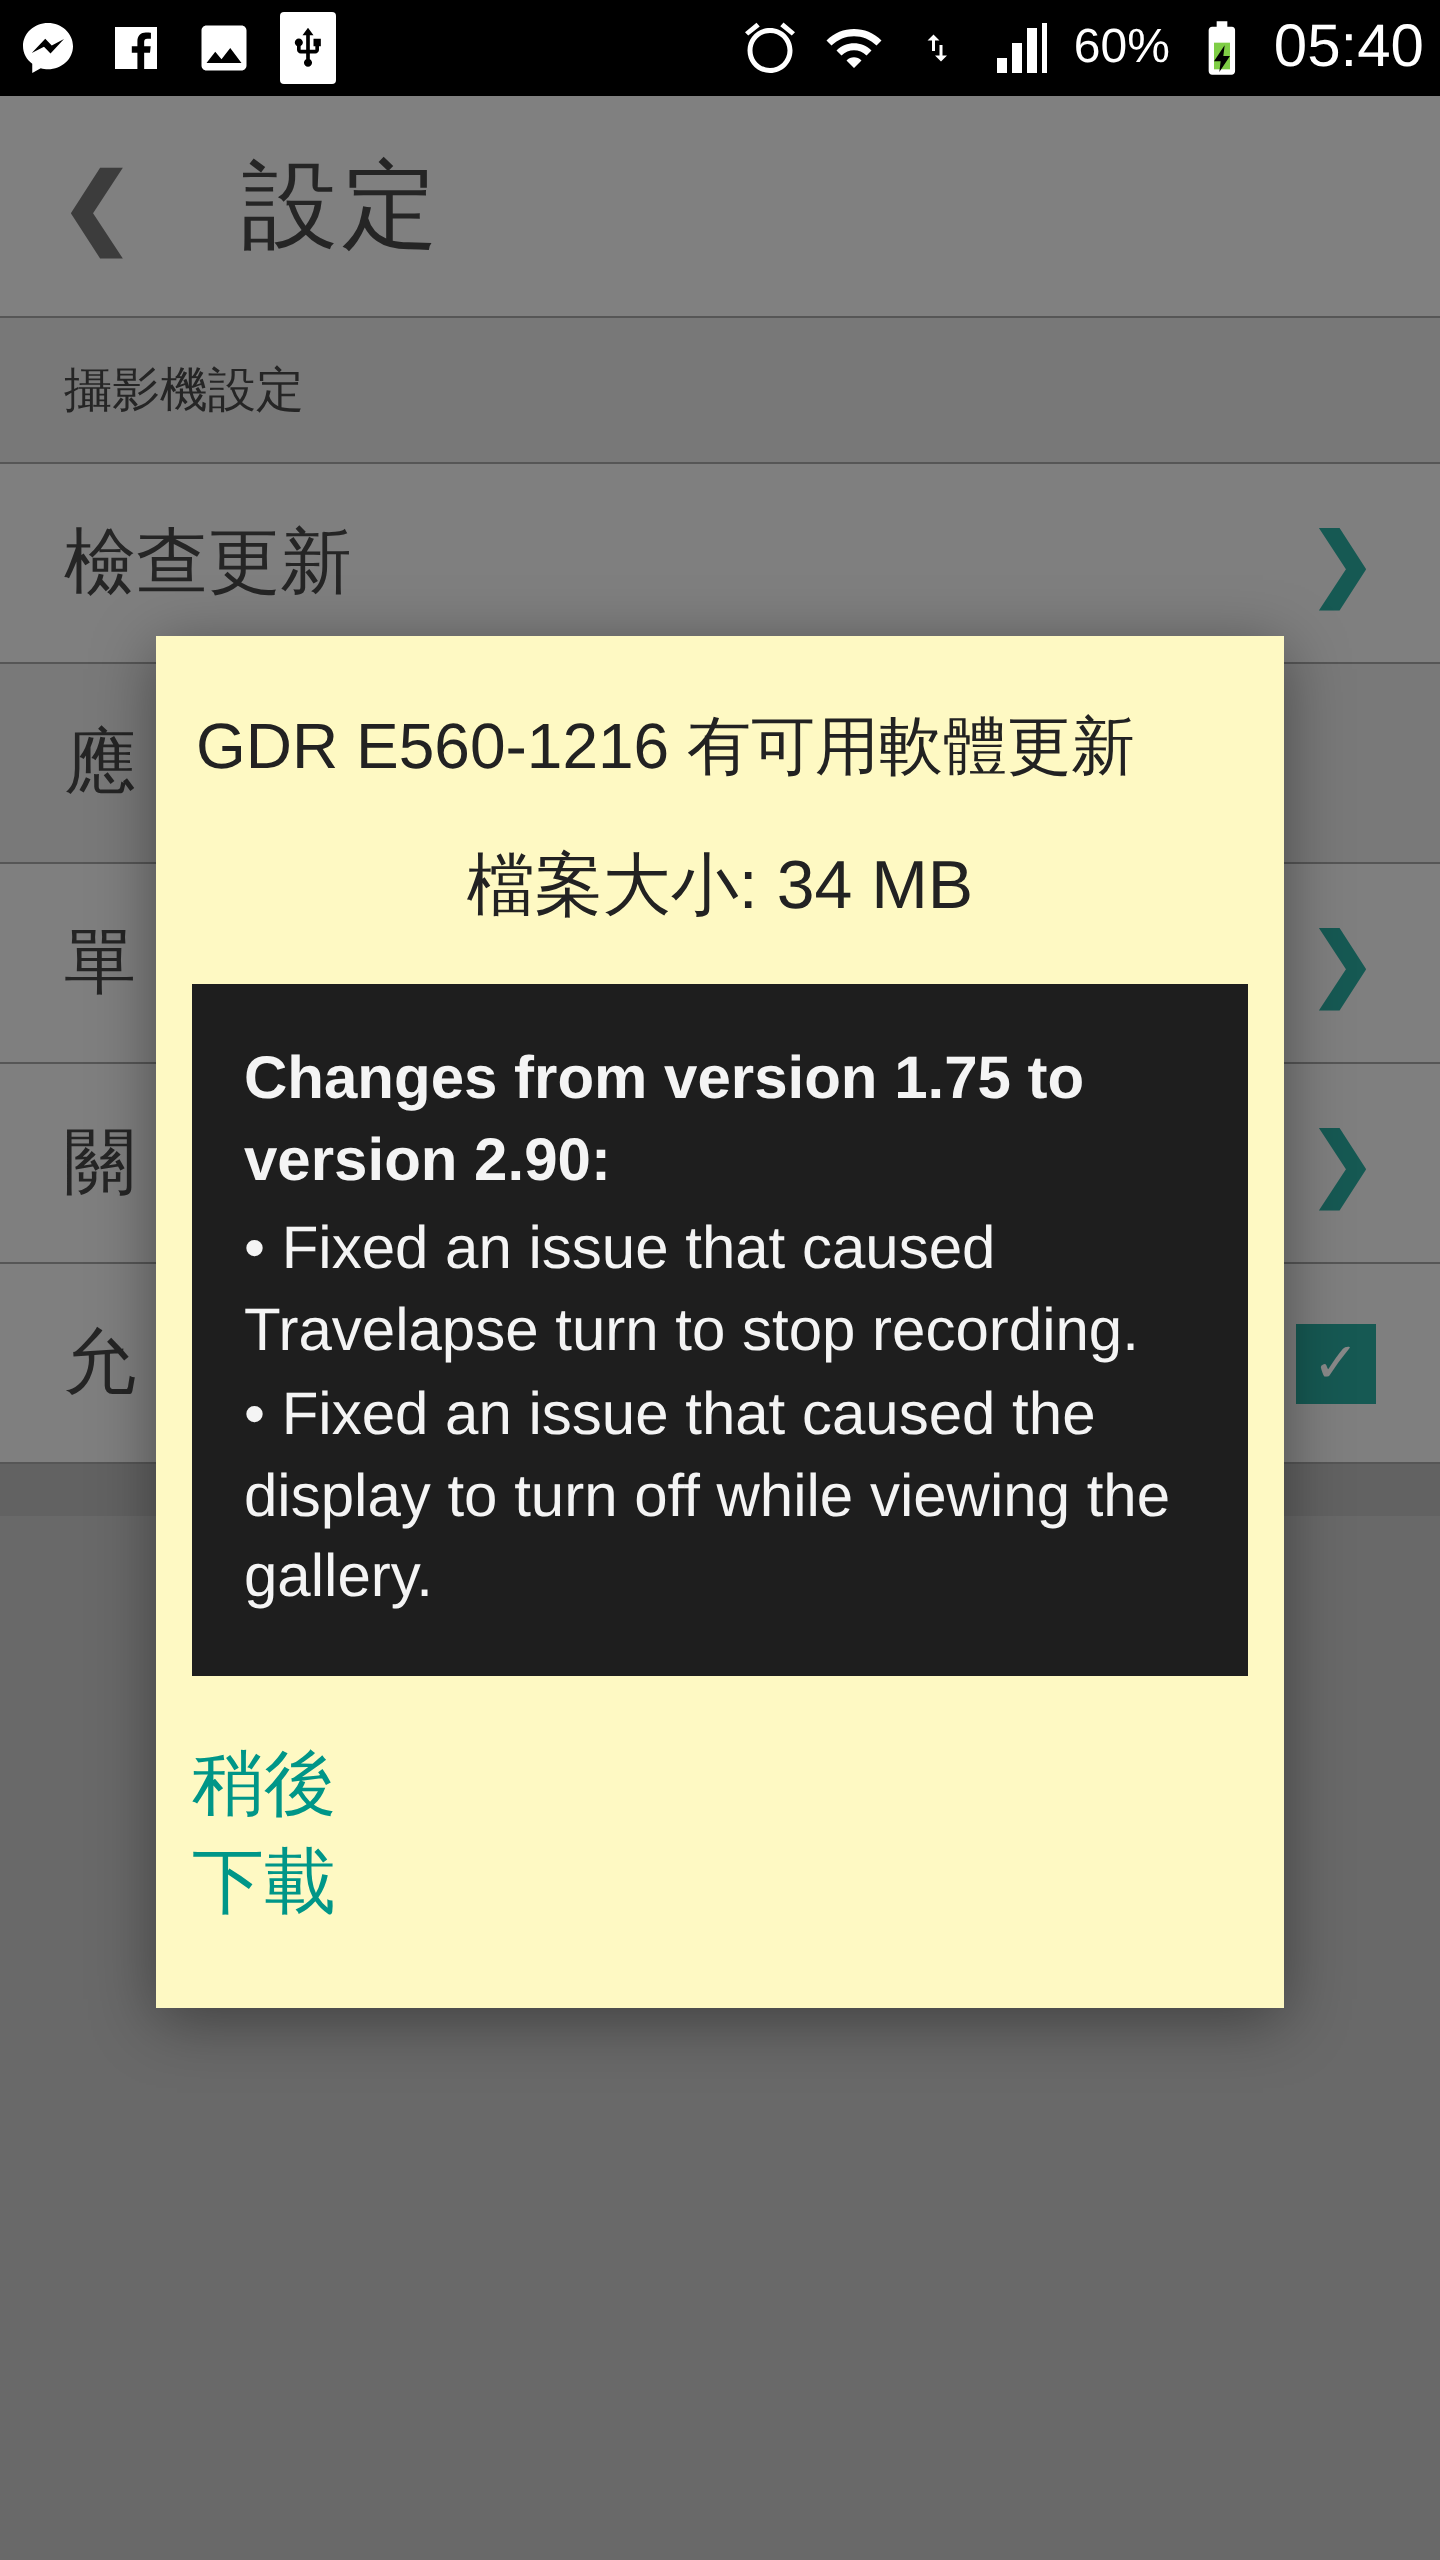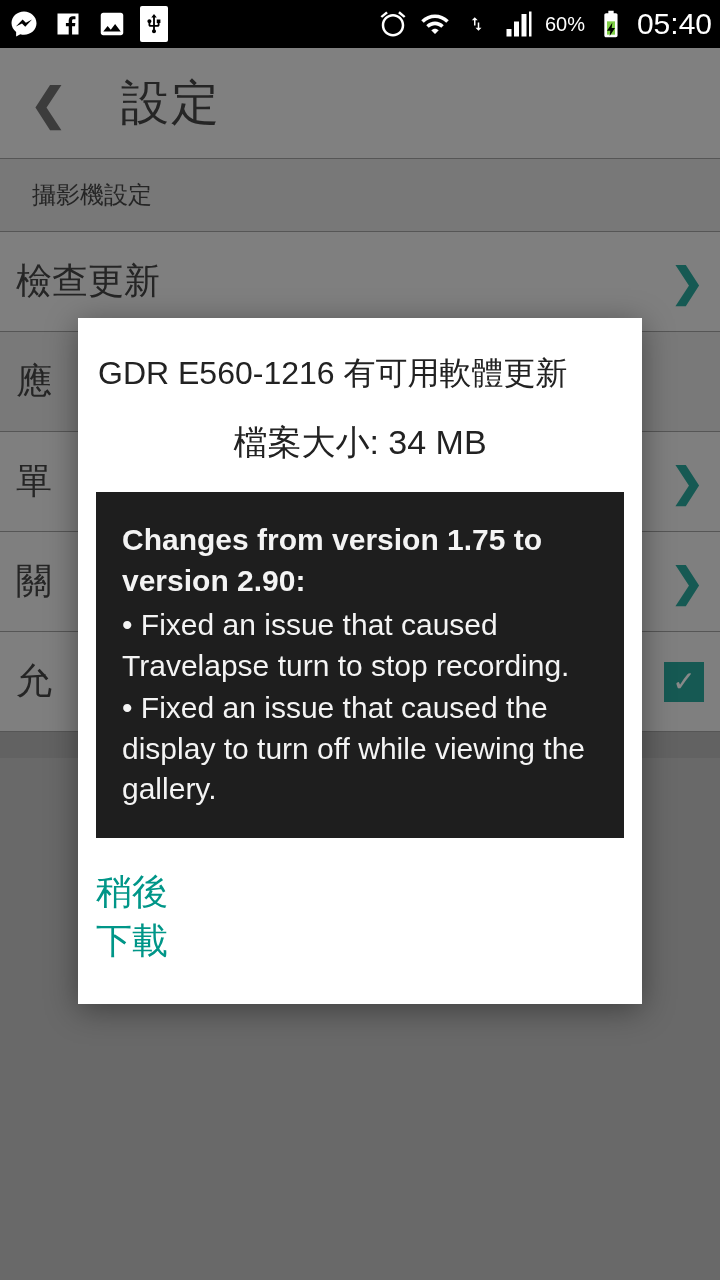--- a/index.html
+++ b/index.html
@@ -40,34 +40,34 @@
       font-size: 24px;
       color:#222;
       font-weight:500;
     }
     .row {
       background:#e8e8e8;
       border-bottom:1px solid #8f8f8f;
       height:100px;
       display:flex;
       align-items:center;
-      padding:0 16px;
+      padding:0 32px;
       font-size:36px;
       color:#222;
     }
     .row .arrow { margin-left:auto; color:#009688; font-size:40px; font-weight:bold; }
     .row-check { margin-left:auto; width:40px; height:40px; background:#009688; display:flex; align-items:center; justify-content:center; color:#fff; font-size:28px; }
     .dim-overlay {
       position:absolute; inset:0; background:rgba(40,40,40,0.55);
     }
     .dialog {
       position:absolute;
       left:78px; top:318px;
       width:564px;
-      background:#ffffff;
+      background:#fef9c3;
       padding:28px 18px 18px 18px;
       box-shadow:0 6px 30px rgba(0,0,0,0.4);
     }
     .dialog-title { font-size:32px; color:#222; margin:6px 2px 24px 2px; }
     .dialog-sub { font-size:34px; color:#222; text-align:center; margin-bottom:26px; }
     .dialog-body {
       background:#1e1e1e;
       color:#f4f4f4;
       padding:28px 26px;
       font-size:30px;
@@ -119,21 +119,21 @@
     <span class="stat-icon" style="font-size:20px;">
       <svg viewBox="0 0 24 24" width="18" height="26" fill="#fff">
           <path d="M9 3L5 7h3v7h2V7h3L9 3zm6 14V10h-2v7h-3l4 4 4-4h-3z"></path>
         </svg>
     </span>
     <span class="stat-icon">
       <svg viewBox="0 0 24 24" width="30" height="30" fill="#fff">
           <path d="M2 22h4v-6H2v6zm6 0h4V10H8v12zm6 0h4V4h-4v18zm6 0h2V2h-2v20z"></path>
         </svg>
     </span>
-    <span style="font-size:20px;">60%</span>
+    <span style="font-size:24px;">60%</span>
     <span class="stat-icon">
       <svg viewBox="0 0 24 24" width="34" height="34">
           <path fill="#fff" d="M15.7 4H14V2h-4v2H8.3C7.6 4 7 4.6 7 5.3v15.3c0 .8.6 1.4 1.3 1.4h7.3c.7 0 1.3-.6 1.3-1.3V5.3C17 4.6 16.4 4 15.7 4z"></path>
           <path fill="#7fce46" d="M9 10h6v10H9z"></path>
           <path fill="#000" d="M13 11l-4 6h2.5L11 21l4-6h-2.5z"></path>
         </svg>
     </span>
     <span style="font-size:30px;">05:40</span>
   </div>
 </div>

